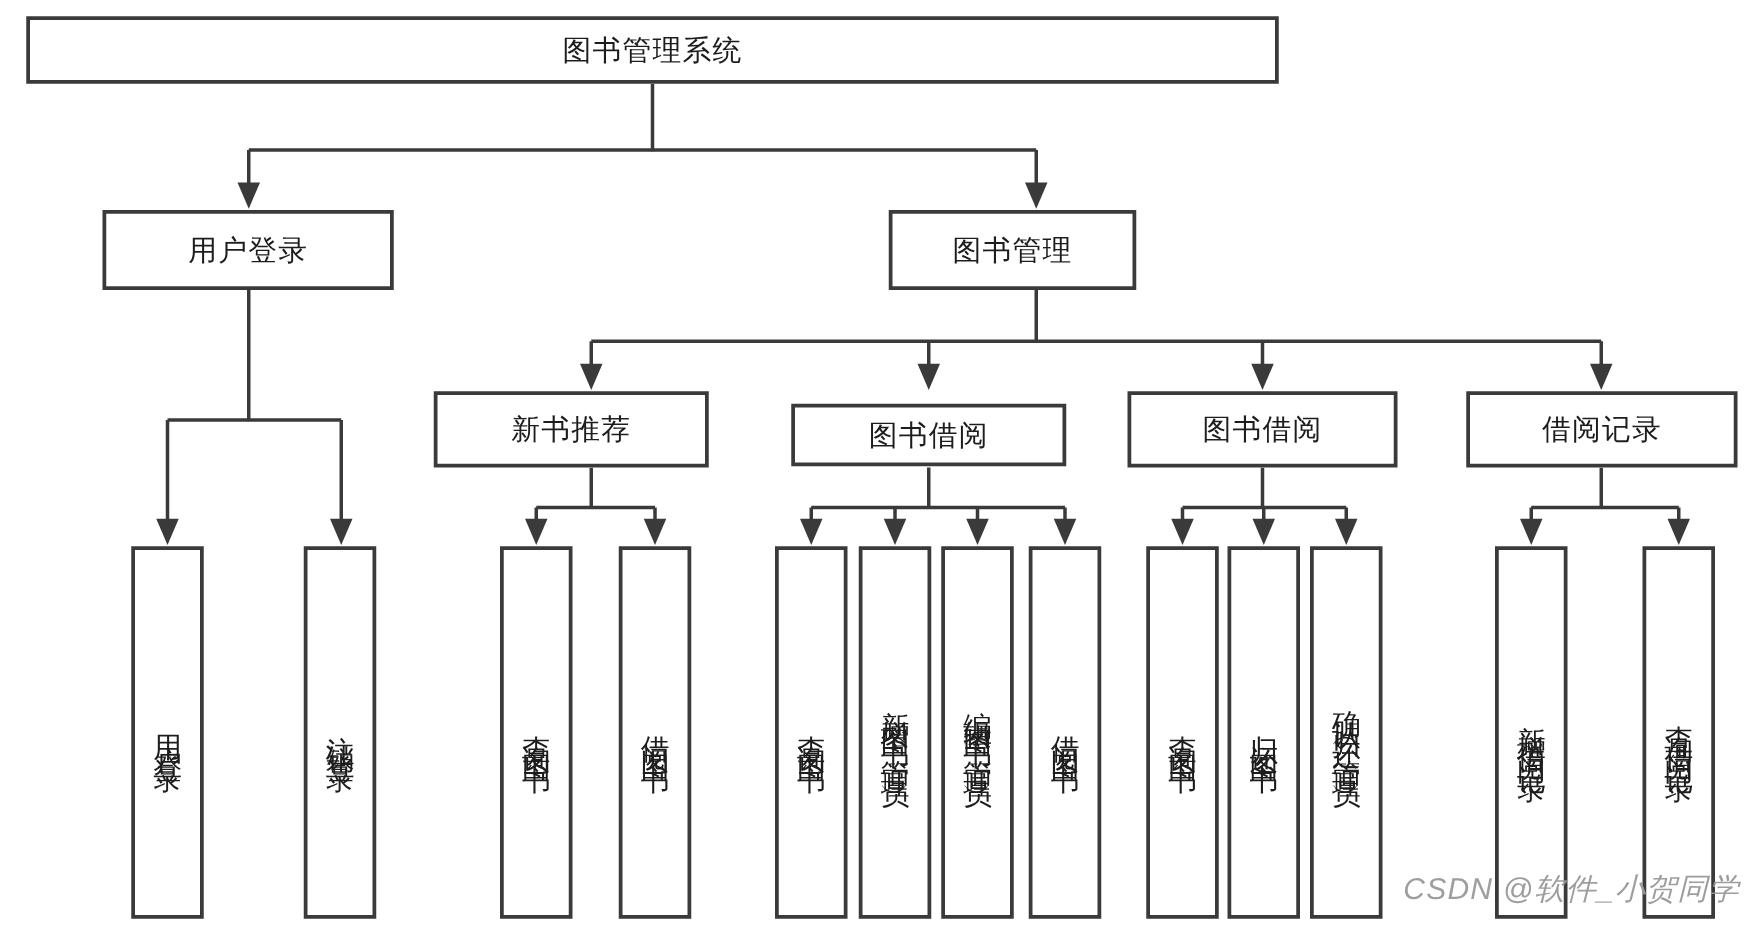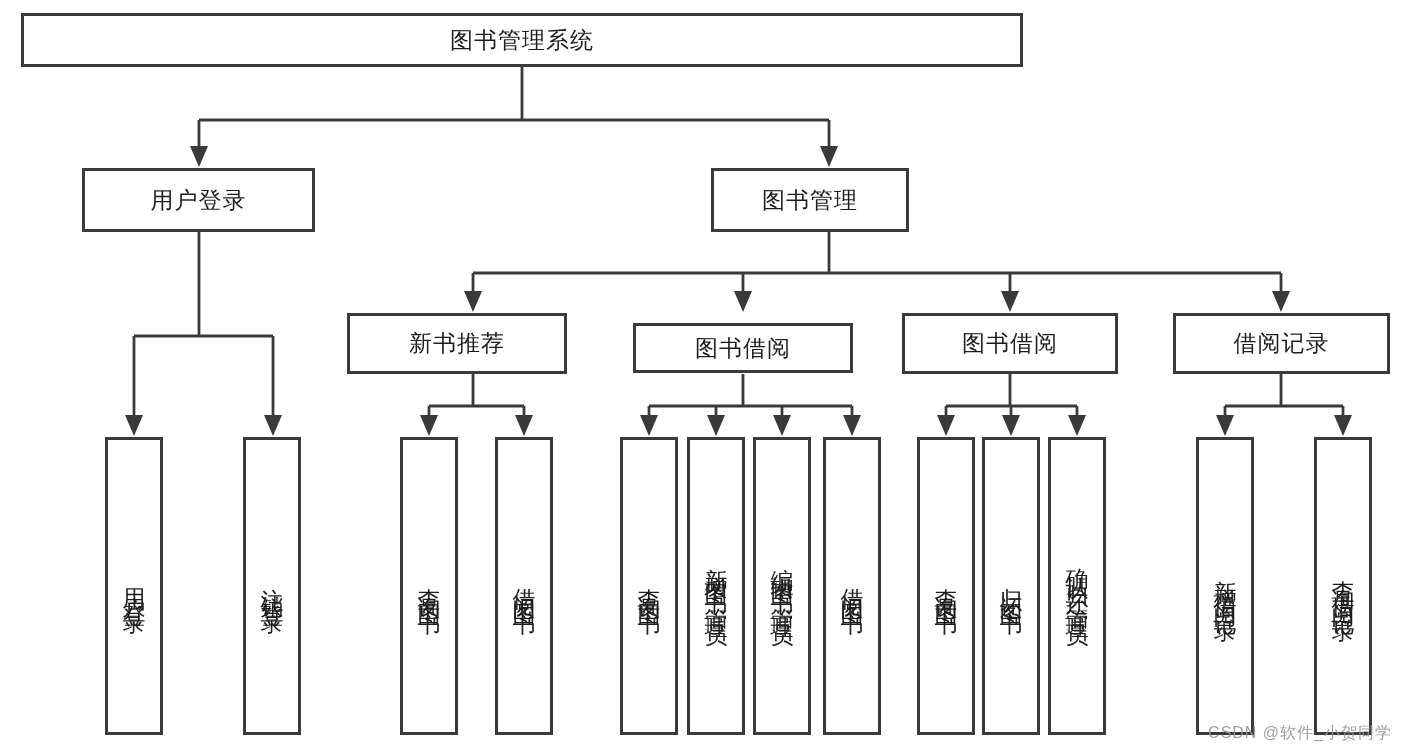--- a/index.html
+++ b/index.html
@@ -24,22 +24,22 @@
   .vbox{
     position:absolute;top:437px;width:58px;height:298px;box-sizing:border-box;
     border:3px solid var(--line);background:var(--bg);
     display:flex;align-items:center;justify-content:center;
   }
   .vbox span{
     writing-mode:vertical-rl;text-orientation:mixed;line-height:1;
     font-size:23px;letter-spacing:8px;color:var(--text);white-space:nowrap;
   }
   .watermark{
-    position:absolute;right:13px;bottom:3px;z-index:5;
-    font-size:16px;letter-spacing:1px;color:var(--wm);opacity:.92;
+    position:absolute;right:13px;bottom:20px;z-index:5;
+    font-size:24px;letter-spacing:1px;color:var(--wm);opacity:.92;font-style:italic;
   }
 </style>
 </head>
 <body>
 
 <div class="canvas">
 
   <svg class="connectors" viewBox="0 0 1405 747" xmlns="http://www.w3.org/2000/svg">
 
     <path d="M522 67 V121"></path>

